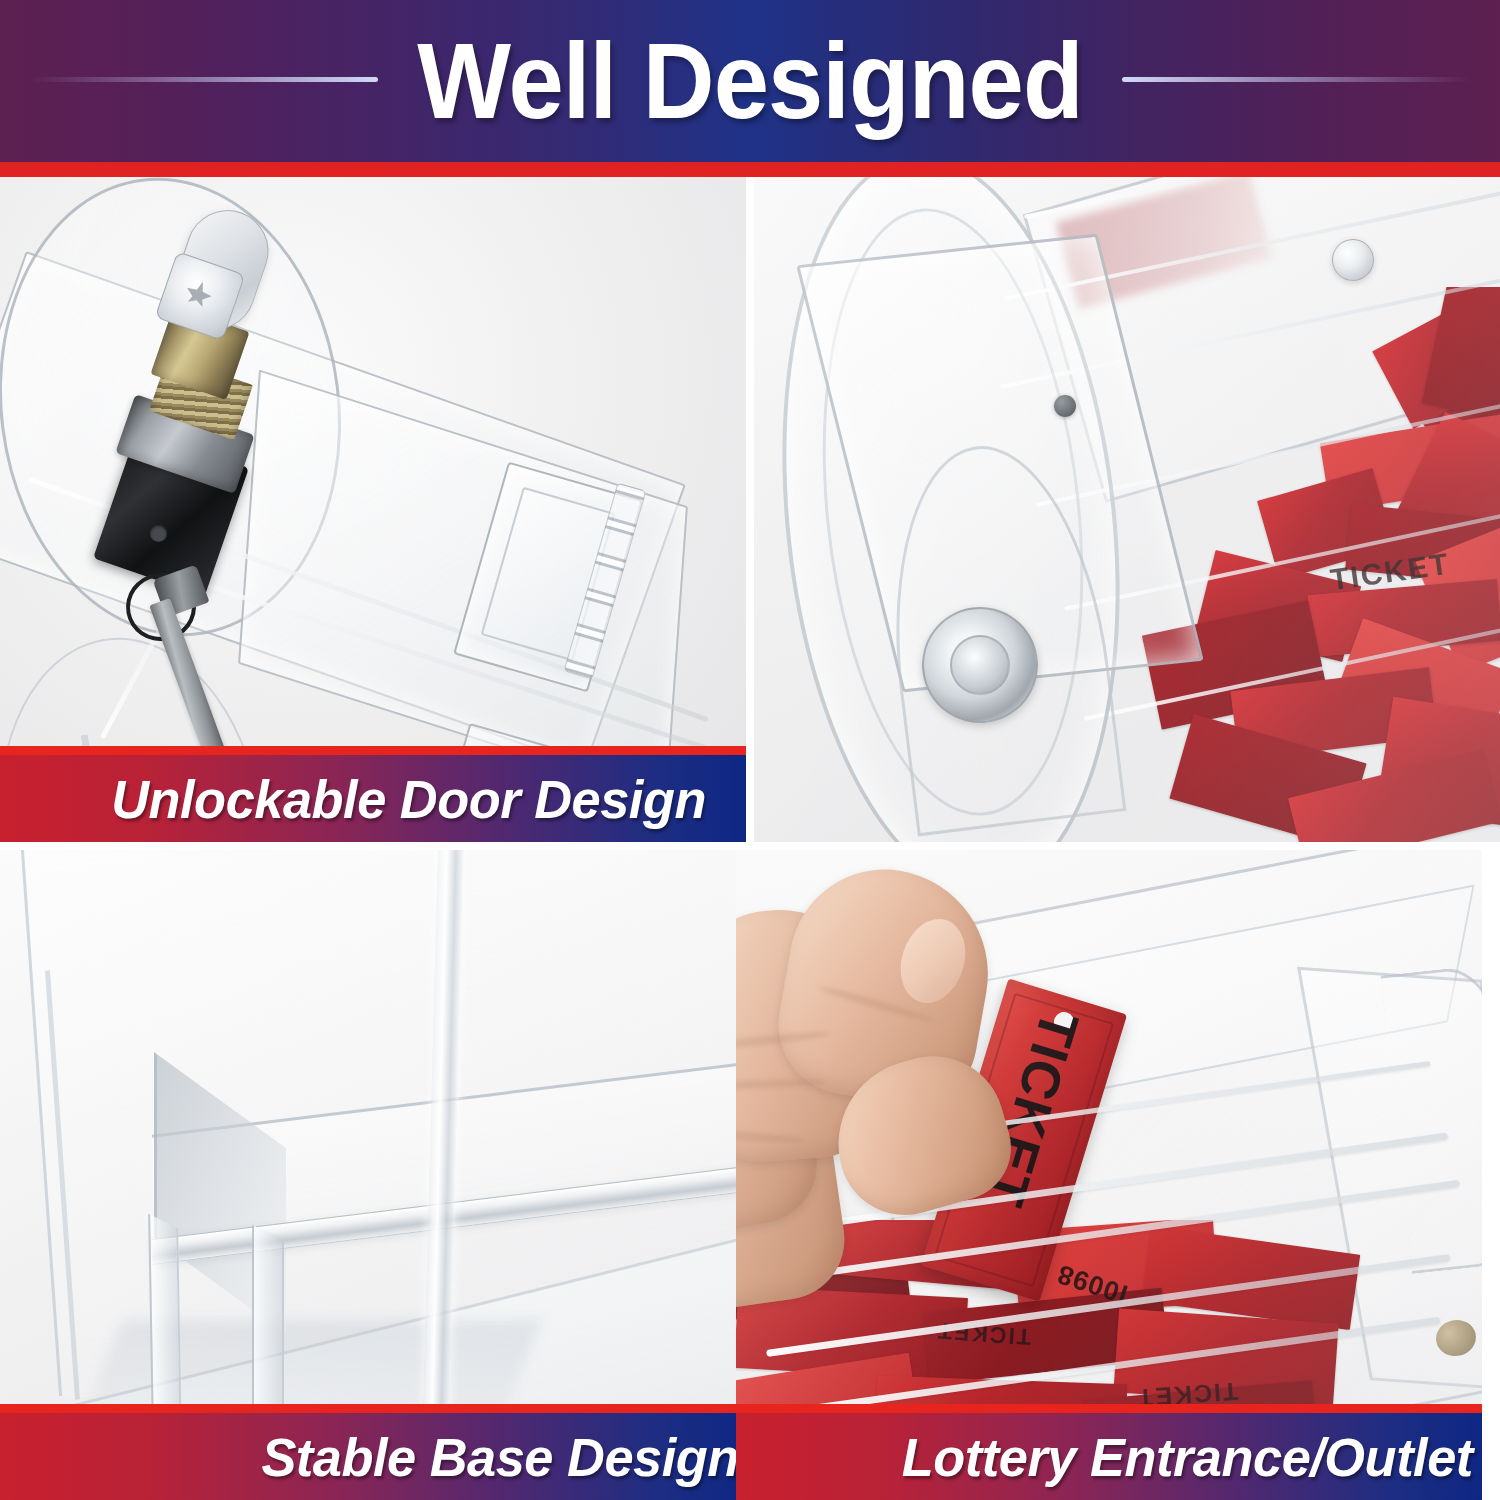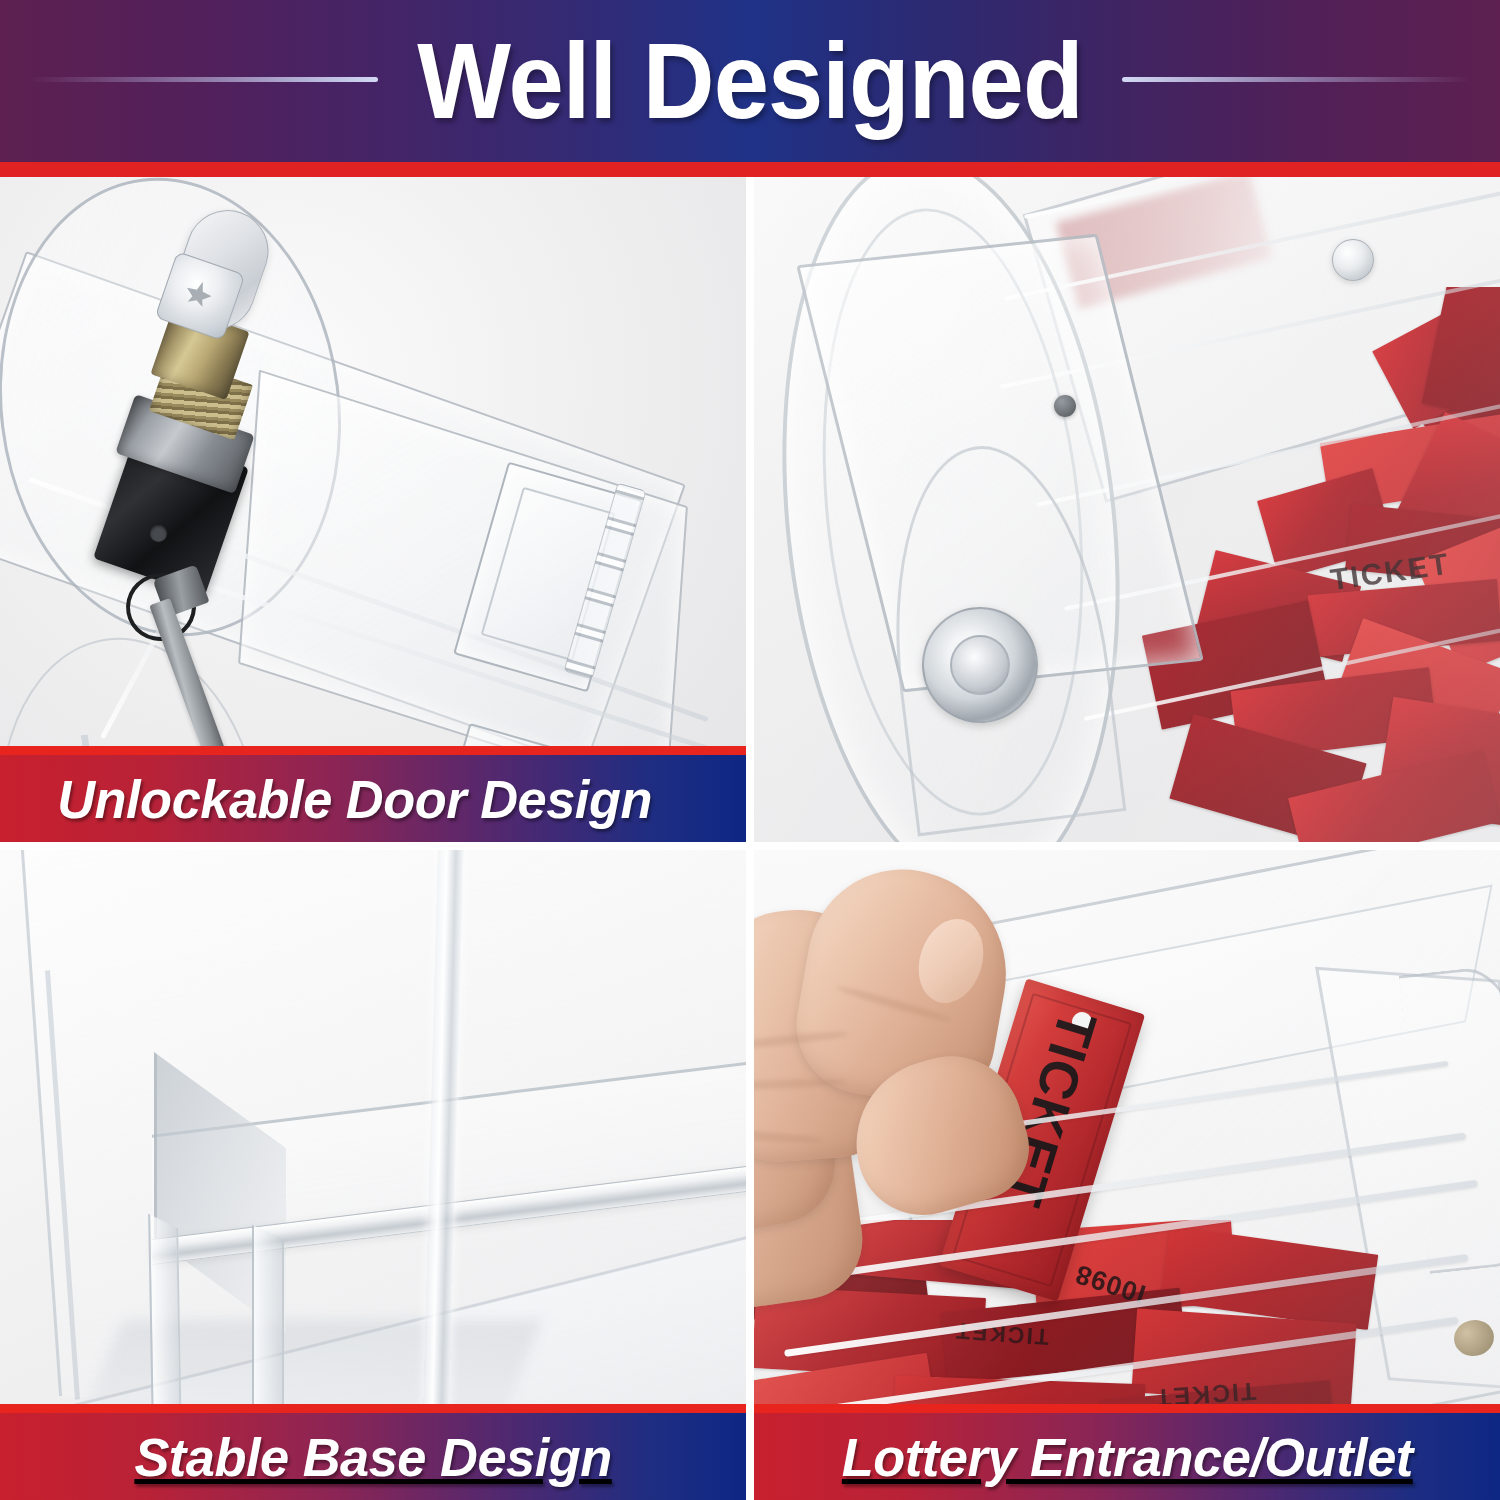--- a/index.html
+++ b/index.html
@@ -90,21 +90,21 @@
   .panel {
     position: absolute;
     width: 746px;
     height: 665px;
     overflow: hidden;
     background: #e9e9ea;
   }
   .panel.tl { left: 0;   top: 0; }
   .panel.tr { left: 754px; top: 0; }
   .panel.bl { left: 0;   top: 673px; height: 650px; }
-  .panel.br { left: 754px; top: 673px; height: 650px; }
+  .panel.br { left: 736px; top: 673px; height: 650px; }
 
   .photo {
     position: absolute;
     left: 0; top: 0;
     width: 100%;
     height: 100%;
     overflow: hidden;
   }
 
   
@@ -126,22 +126,22 @@
   }
   .caption-body {
     position: absolute;
     left: 0; top: 9px;
     width: 100%;
     height: 87px;
     background: linear-gradient(90deg, #c8202e 0%, #b82237 20%, #8b2555 45%, #52286f 67%, #1d2d82 88%, #0e2784 100%);
     display: flex;
     align-items: center;
   }
-  .caption-body.left-align { justify-content: flex-start; padding-left: 48px; }
-  .caption-body.center-align { justify-content: center; text-decoration: underline; }
+  .caption-body.left-align { justify-content: flex-start; padding-left: 102px; }
+  .caption-body.center-align { justify-content: flex-end; }
 
   .caption-text {
     color: #ffffff;
     font-family: "Liberation Sans Narrow", "Liberation Sans", sans-serif;
     font-weight: bold;
     font-style: italic;
     font-size: 54px;
     line-height: 1;
     letter-spacing: -0.5px;
     white-space: nowrap;

